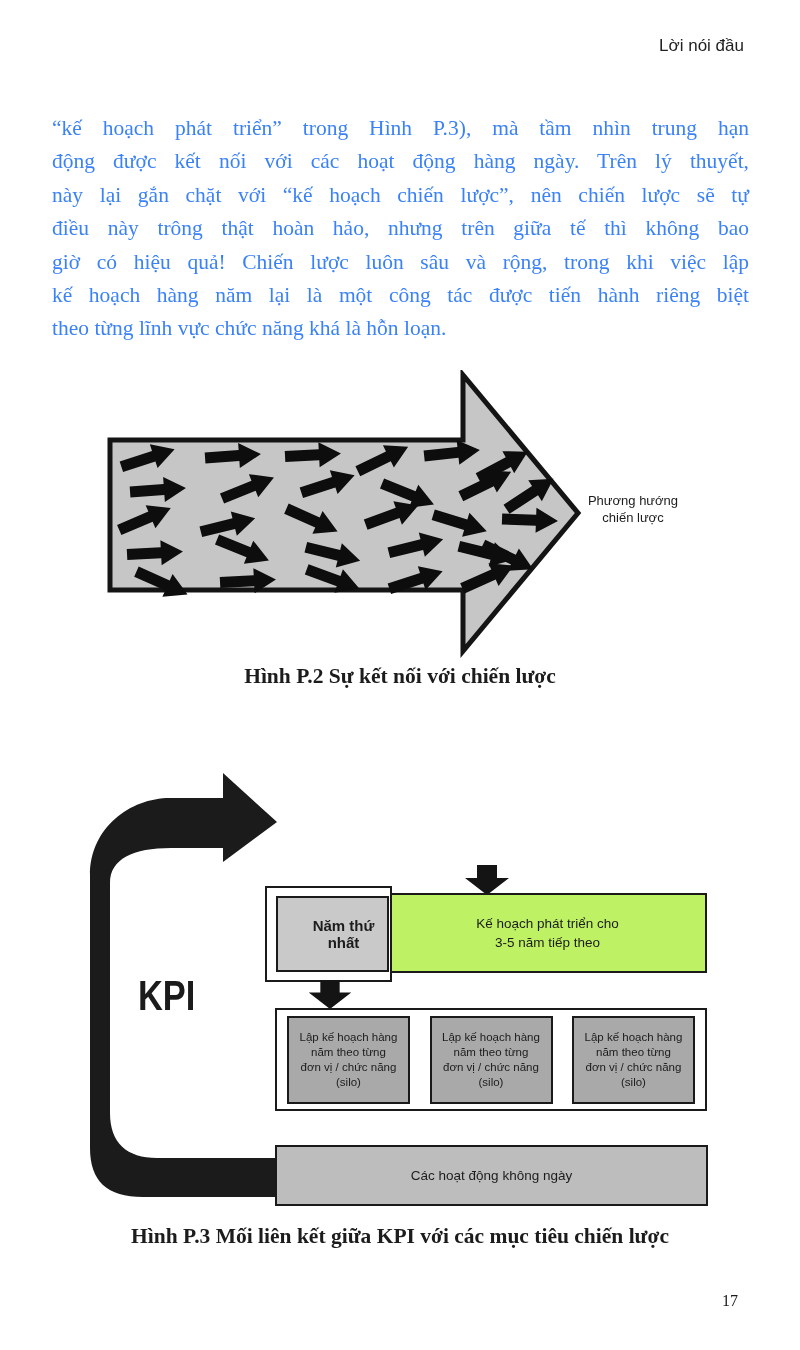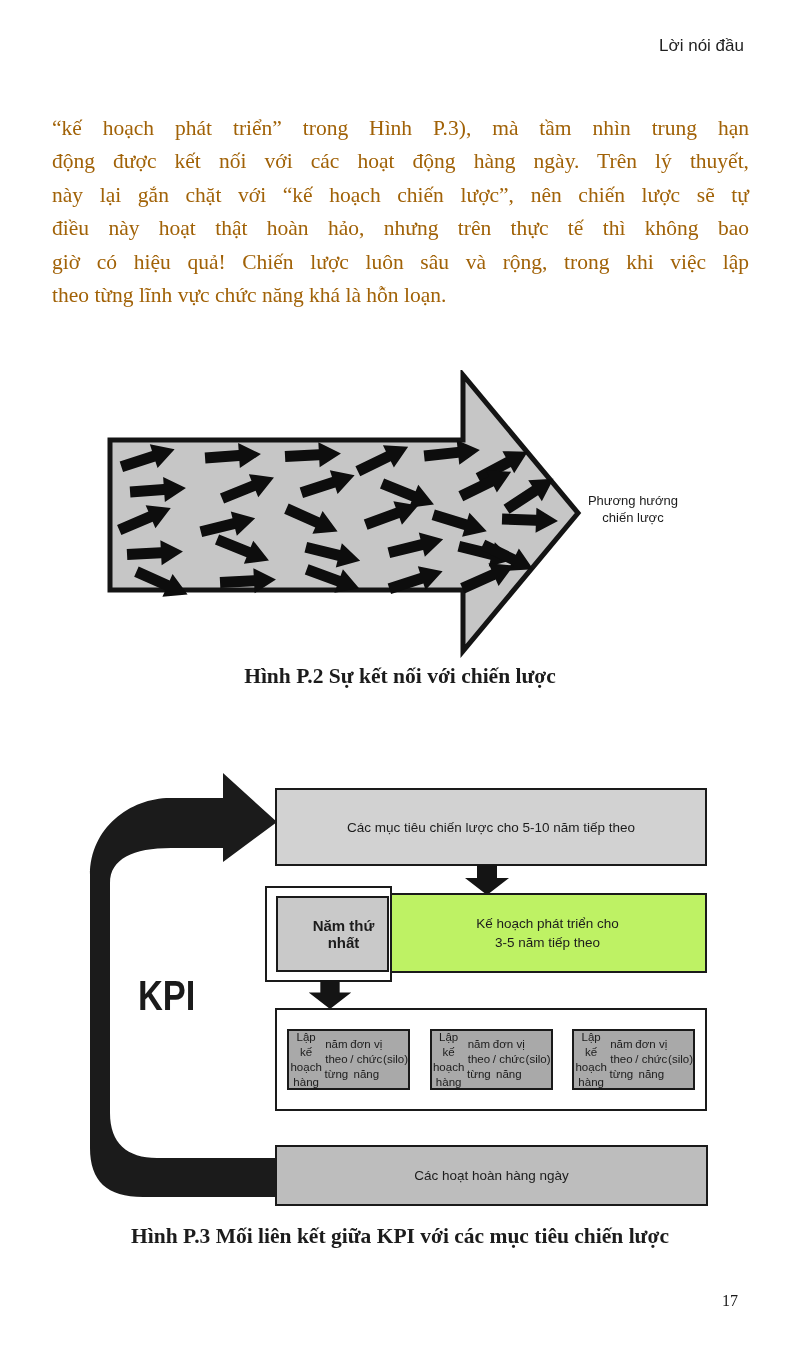--- a/index.html
+++ b/index.html
@@ -22,21 +22,21 @@
     font-size: 17px;
     color: #1f1f1f;
   }
   .body-text {
     position: absolute;
     left: 52px;
     top: 112px;
     width: 697px;
     font-size: 21.5px;
     line-height: 33.4px;
-    color: #a16207;
+    color: #3b82f6;
   }
   .para-line { text-align: justify; text-align-last: justify; white-space: normal; }
   .para-line.last { text-align-last: left; }
 
   
   .fig-p2-svg { position: absolute; left: 100px; top: 370px; }
   .fig-p2-label {
     position: absolute;
     left: 577px;
     top: 492px;
@@ -92,23 +92,23 @@
   }
   .box-first-year { left: 276px; top: 896px; width: 113px; height: 76px; font-size: 15px; font-weight: bold; }
   .container-silos {
     position: absolute; left: 275px; top: 1008px; width: 432px; height: 103px;
     background: #ffffff; border: 2.5px solid #1a1a1a;
     display: flex; justify-content: space-between; align-items: center;
     padding: 0 10px;
   }
   .box-silo {
     position: relative;
-    width: 123px; height: 61px;
+    width: 123px; height: 88px;
     border: 2px solid #1a1a1a;
-    display: flex; align-items: center; justify-content: center;
+    display: flex; flex-direction: column; align-items: center; justify-content: center;
     text-align: center;
     font-family: "Liberation Sans", "DejaVu Sans", sans-serif;
     font-size: 11.5px; line-height: 15px;
     color: #1c1c1c;
   }
   .box-daily { left: 275px; top: 1145px; width: 433px; height: 61px; font-size: 13.5px; }
   .down-arrow { position: absolute; }
   .page-number {
     position: absolute;
     top: 1292px;
@@ -121,22 +121,23 @@
 <body>
 
 <div class="page">
 
   <div class="running-header">Lời nói đầu</div>
 
   <div class="body-text">
     <div class="para-line">“kế hoạch phát triển” trong Hình P.3), mà tầm nhìn trung hạn</div>
     <div class="para-line">động được kết nối với các hoạt động hàng ngày. Trên lý thuyết,</div>
     <div class="para-line">này lại gắn chặt với “kế hoạch chiến lược”, nên chiến lược sẽ tự</div>
-    <div class="para-line">điều này hoạt thật hoàn hảo, nhưng trên thực tế thì không bao</div>
+    <div class="para-line">điều này trông thật hoàn hảo, nhưng trên giữa tế thì không bao</div>
     <div class="para-line">giờ có hiệu quả! Chiến lược luôn sâu và rộng, trong khi việc lập</div>
+    <div class="para-line">kế hoạch hàng năm lại là một công tác được tiến hành riêng biệt</div>
     <div class="para-line last">theo từng lĩnh vực chức năng khá là hỗn loạn.</div>
   </div>
 
   <svg class="fig-p2-svg" width="585" height="292" viewBox="0 0 585 292">
     <polygon points="10,70 363,70 363,5 478,143 363,281 363,220 10,220" stroke="#141414" stroke-width="5" stroke-linejoin="miter" fill="#c6c6c6"></polygon>
     <g id="p2-small-arrows">
         <path d="M -28 -5.5 L 6 -5.5 L 6 -12.5 L 28 0 L 6 12.5 L 6 5.5 L -28 5.5 Z" fill="#0d0d0d" transform="translate(48,88) rotate(-18)"></path>
         <path d="M -28 -5.5 L 6 -5.5 L 6 -12.5 L 28 0 L 6 12.5 L 6 5.5 L -28 5.5 Z" fill="#0d0d0d" transform="translate(133,86) rotate(-4)"></path>
         <path d="M -28 -5.5 L 6 -5.5 L 6 -12.5 L 28 0 L 6 12.5 L 6 5.5 L -28 5.5 Z" fill="#0d0d0d" transform="translate(213,85) rotate(-3)"></path>
         <path d="M -28 -5.5 L 6 -5.5 L 6 -12.5 L 28 0 L 6 12.5 L 6 5.5 L -28 5.5 Z" fill="#0d0d0d" transform="translate(283,89) rotate(-26)"></path>
@@ -172,23 +173,20 @@
     <div>chiến lược</div>
   </div>
   <div class="caption p2">Hình P.2 Sự kết nối với chiến lược</div>
 
   <svg class="fig-p3-loop" width="215" height="445" viewBox="0 0 215 445">
     <path d="M 192 57 L 138 8 L 138 33 L 85 33 C 45 33 5 63 5 110 L 5 383 C 5 416 22 432 58 432 L 192 432 L 192 393 L 72 393 C 42 393 25 378 25 348 L 25 118 C 25 94 48 83 86 83 L 138 83 L 138 97 Z" fill="#1b1b1b"></path>
   </svg>
 
   <div class="kpi-label">KPI</div>
 
-  <div class="p3-box box-strategic" style="background-color: rgb(210, 210, 210);">
-    <div>Các mục tiêu chiến lược cho 5-10 năm tiếp theo</div>
-  </div>
 
   <svg class="down-arrow" style="left:465px; top:865px;" width="44" height="30" viewBox="0 0 44 30">
     <path d="M12 0 H32 V13 H44 L22 30 L0 13 H12 Z" fill="#141414"></path>
   </svg>
 
   <div class="p3-box box-development" style="background-color: #bef264;">
     <div>Kế hoạch phát triển cho</div>
     <div>3-5 năm tiếp theo</div>
   </div>
   <div class="frame-first-year"></div>
@@ -215,20 +213,20 @@
     </div>
     <div class="box-silo" style="background-color: rgb(169, 169, 169);">
       <div>Lập kế hoạch hàng</div>
       <div>năm theo từng</div>
       <div>đơn vị / chức năng</div>
       <div>(silo)</div>
     </div>
   </div>
 
   <div class="p3-box box-daily" style="background-color: rgb(189, 189, 189);">
-    <div>Các hoạt hoàn hàng ngày</div>
+    <div>Các hoạt động không ngày</div>
   </div>
 
   <div class="caption p3">Hình P.3 Mối liên kết giữa KPI với các mục tiêu chiến lược</div>
 
   <div class="page-number">17</div>
 
 </div>
 
 </body></html>

